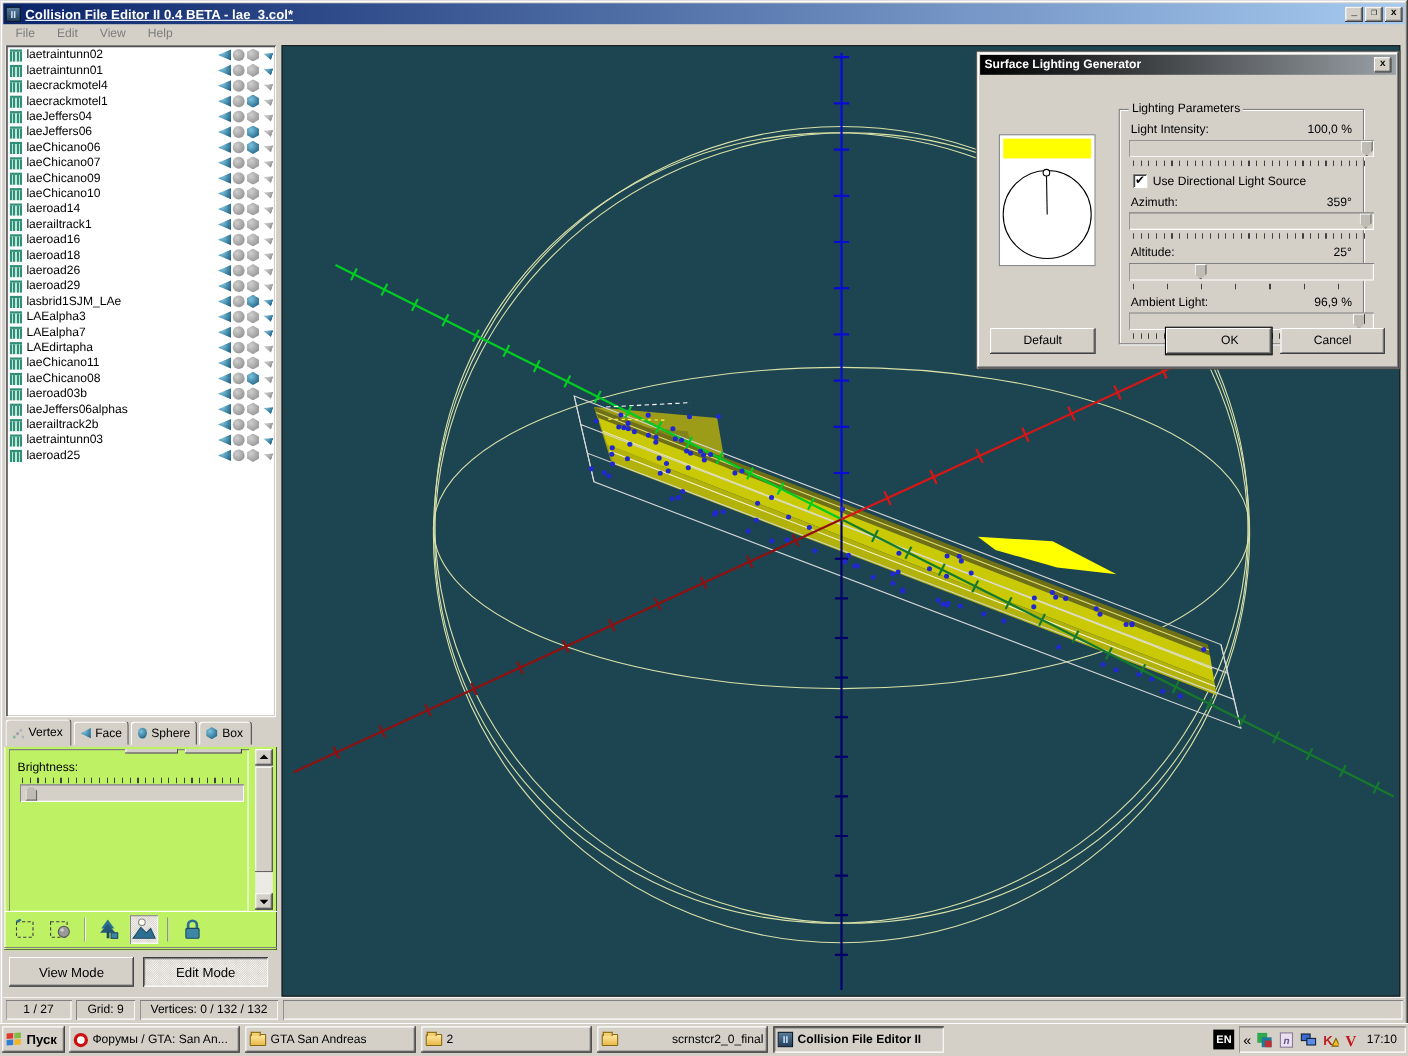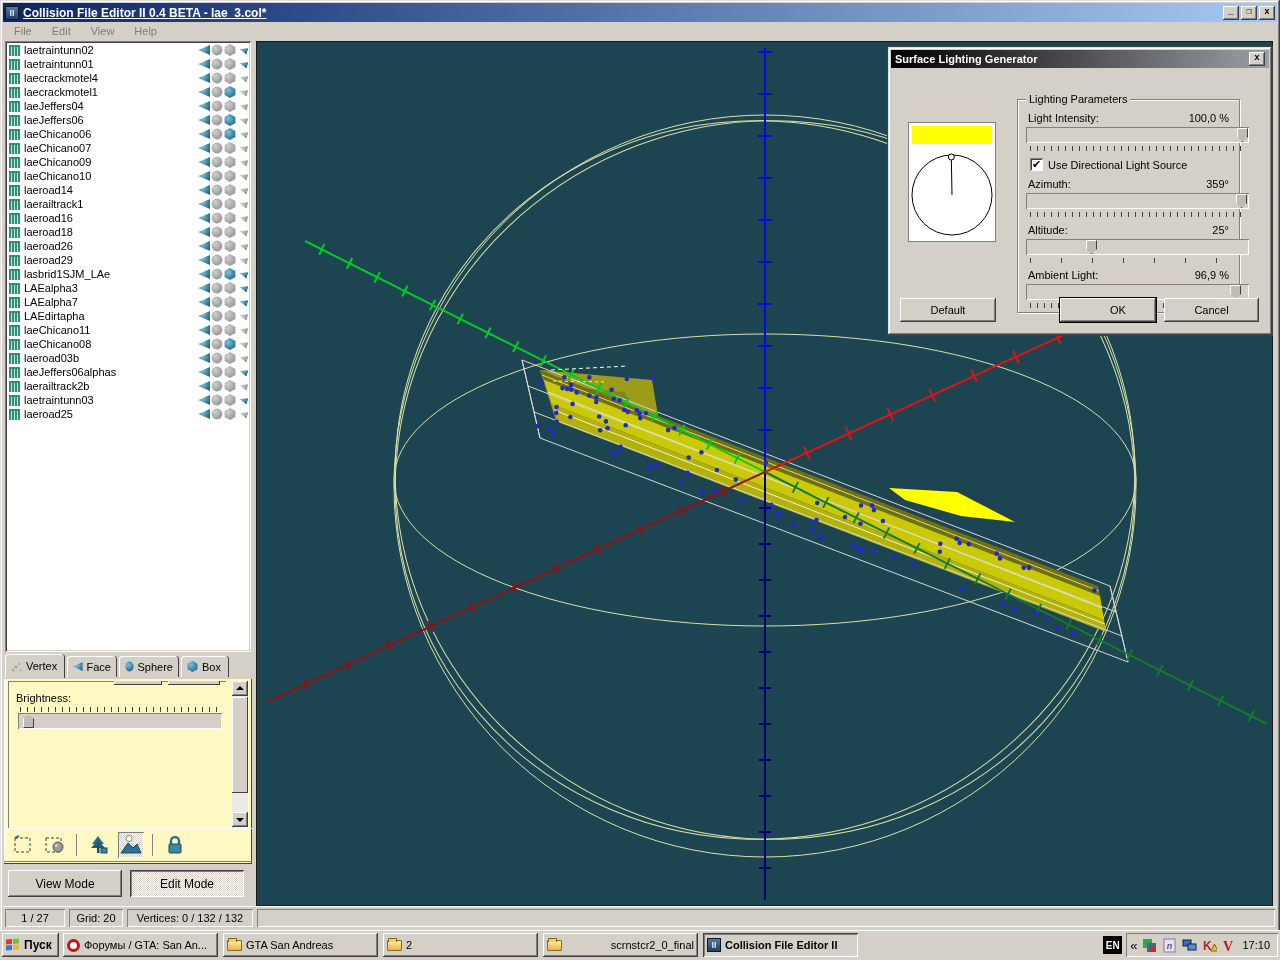--- a/index.html
+++ b/index.html
@@ -43,21 +43,21 @@
   .teal  { background:radial-gradient(circle at 35% 35%, #7cc2dc, #2c6f92 70%, #1c4a64); }
   .gray  { background:radial-gradient(circle at 35% 35%, #cfcfcf, #9a9a9a 70%, #787878); }
 
   
   .tab { position:absolute; top:656px; height:21px; background:#d4d0c8; border-top-left-radius:3px; border-top-right-radius:3px;
          box-shadow: inset -1px 0 0 #404040, inset 1px 1px 0 #fff; display:flex; align-items:center; gap:4px; padding:0 6px; }
   .tab.active { top:654px; height:24px; z-index:5; }
   .tab-ic { width:11px; height:11px; }
   .dots-ic { background:radial-gradient(circle 1.5px at 2px 9px,#6a8,transparent 2px),radial-gradient(circle 1.5px at 8px 3px,#9ab,transparent 2px),radial-gradient(circle 1.5px at 5px 6px,#789,transparent 2px),radial-gradient(circle 1.5px at 10px 9px,#9ab,transparent 2px); }
 
-  #panel-body { position:absolute; left:4px; top:679px; width:248px; height:185px; background:#fef9c3; box-shadow: inset -1px -1px 0 #404040, inset 1px 0 0 #fff; }
+  #panel-body { position:absolute; left:4px; top:679px; width:248px; height:185px; background:#bef264; box-shadow: inset -1px -1px 0 #404040, inset 1px 0 0 #fff; }
   #scroll-content { position:absolute; left:4px; top:2px; width:218px; height:148px; box-shadow:inset 1px 1px 0 #808080, inset -1px -1px 0 #fff; overflow:hidden; }
   .cutbtn { position:absolute; top:-14px; height:18px; background:#d4d0c8; box-shadow:inset -1px -1px 0 #404040, inset 1px 1px 0 #fff; }
   .ticks { background-image:repeating-linear-gradient(to right,#404040 0 1px,transparent 1px 7px); height:5px; }
   .ticks.sparse { background-image:repeating-linear-gradient(to right,#404040 0 1px,transparent 1px 31px); }
   .ticks.wide   { background-image:repeating-linear-gradient(to right,#404040 0 1px,transparent 1px 95px); }
   .channel { position:absolute; height:16px; background:#d4d0c8; box-shadow:inset 1px 1px 0 #808080, inset -1px -1px 0 #fff; }
   .thumb { position:absolute; top:1px; width:11px; height:14px; background:#bfbcb4; border:1px solid #404040; border-top-color:#fff; border-left-color:#fff; }
   .thumb.pt-down { clip-path:polygon(0 0,100% 0,100% 64%,50% 100%,0 64%); }
   .thumb.pt-up   { clip-path:polygon(50% 0,100% 36%,100% 100%,0 100%,0 36%); }
   .groupbox { position:absolute; border:1px solid #808080; box-shadow:1px 1px 0 #fff, inset 1px 1px 0 #fff; }
@@ -691,21 +691,21 @@
         </div>
       <div class="abs ticks" style="left:12px;top:203px;width:217px;"></div>
     </div>
     <div class="dlg-btn win-btn" style="left:12px;width:96px;">Default</div>
     <div class="dlg-btn win-btn" style="left:172px;width:96px;" id="ok-btn">OK</div>
     <div class="dlg-btn win-btn" style="left:276px;width:95px;">Cancel</div>
   </div>
 
   <div id="statusbar">
     <div class="st-panel" style="width:60px;">1 / 27</div>
-    <div class="st-panel" style="width:54px;">Grid: 20</div>
+    <div class="st-panel" style="width:54px;">Grid: 9</div>
     <div class="st-panel" style="width:126px;">Vertices: 0 / 132 / 132</div>
     <div class="st-panel" style="flex:1;"></div>
   </div>
 
   <div id="taskbar">
     <div class="task" id="start-btn">
       <span class="winflag">
           <i></i>
           <i></i>
           <i></i>

